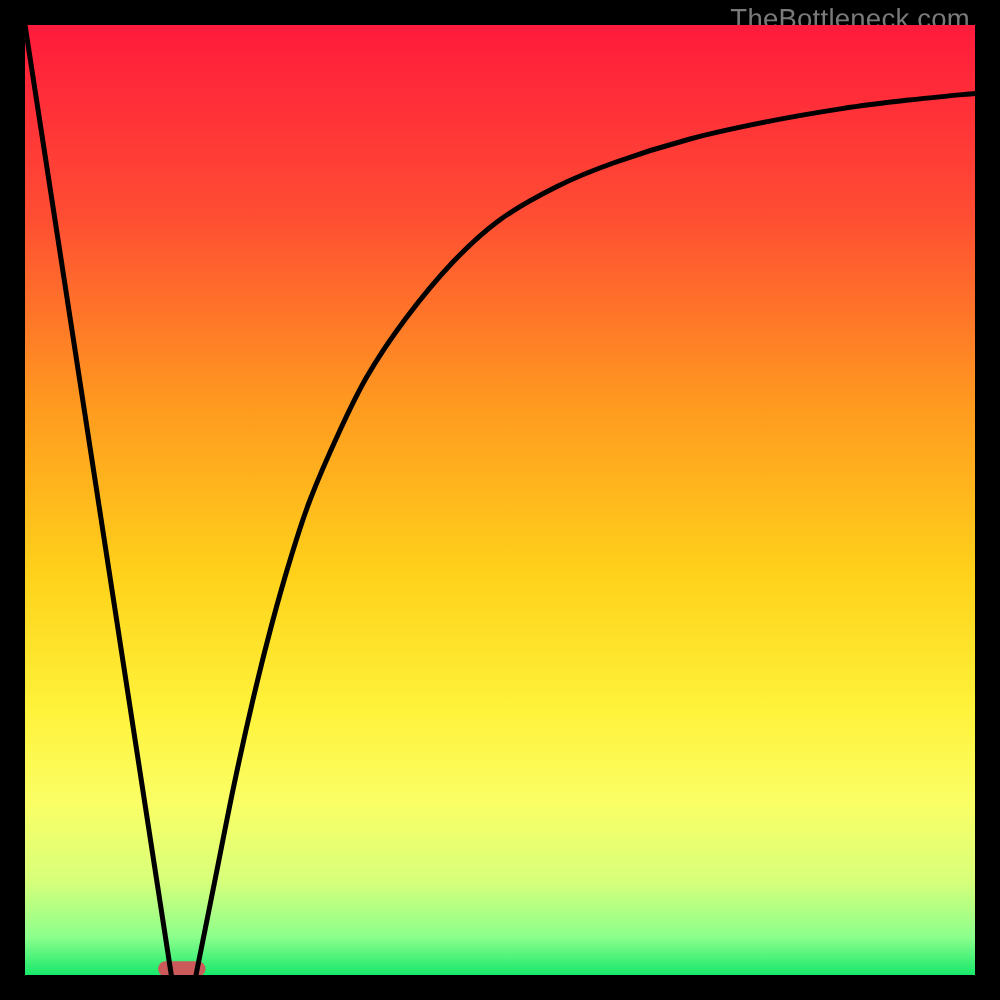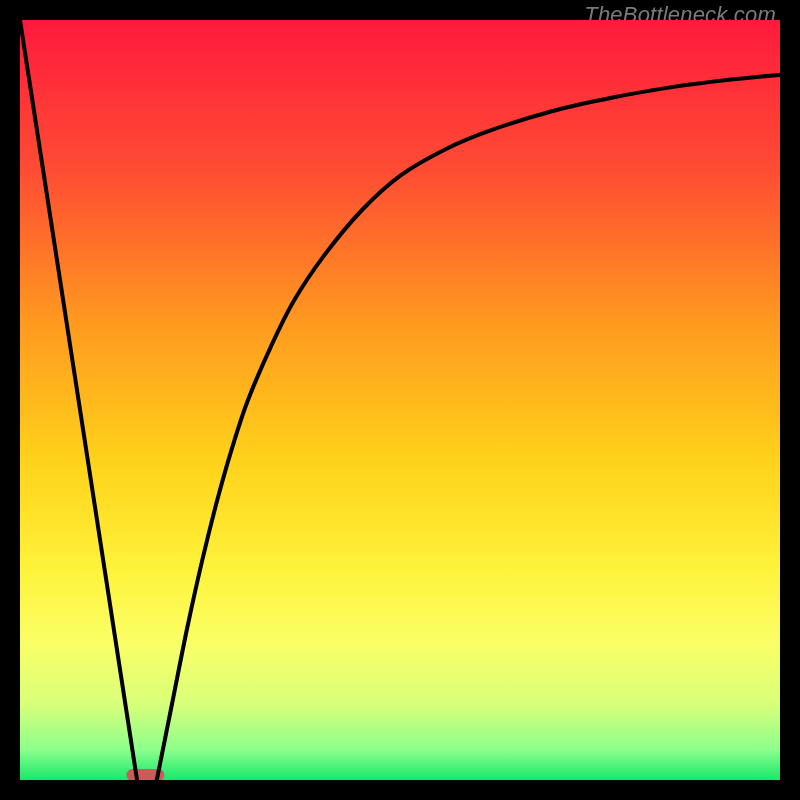--- a/index.html
+++ b/index.html
@@ -28,21 +28,20 @@
   }
   .watermark {
     position: absolute;
     top: 2px;
     right: 24px;
     color: #7a7a7a;
     font-size: 22px;
     font-weight: 400;
     letter-spacing: 0.2px;
     user-select: none;
-    font-style: italic;
   }
 </style>
 </head>
 <body>
 
 <div class="watermark">TheBottleneck.com</div>
 
 <div class="frame">
   <svg class="plot" viewBox="0 0 760 760" preserveAspectRatio="none">
     <defs>

